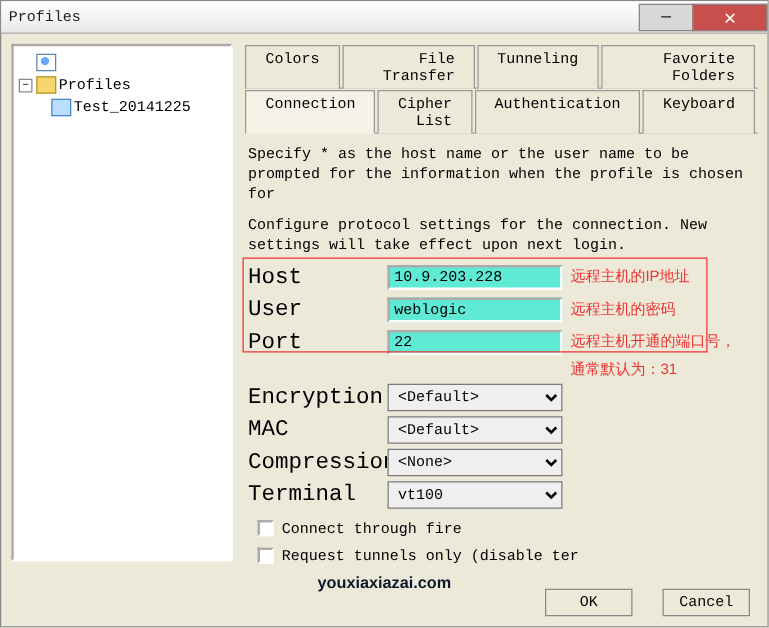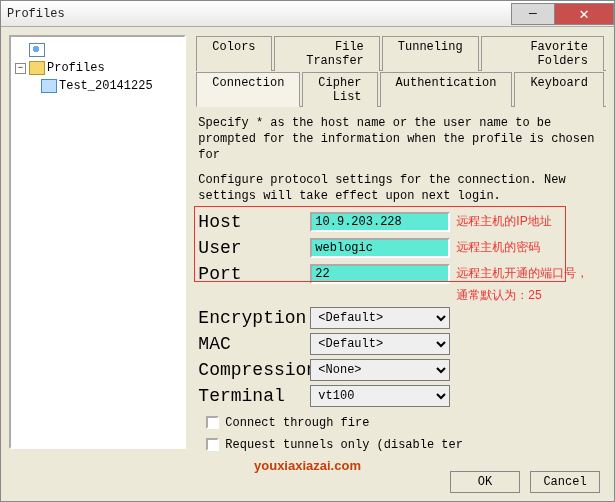--- a/index.html
+++ b/index.html
@@ -28,23 +28,23 @@
 .desc { font-size: 12px; line-height: 1.35; margin: 8px 2px 4px 2px; color: #000; font-family: "Courier New", monospace; }
 .form { position: relative; padding: 2px 2px; }
 .annot-box { position: absolute; left: -2px; top: -2px; width: 372px; height: 76px; border: 1px solid #e33; pointer-events: none; }
 .frow { display: flex; align-items: center; height: 24px; margin-bottom: 2px; }
 .flabel { width: 112px; font-family: "Courier New", monospace; font-size: 18px; }
 .finput { width: 140px; height: 20px; border: 2px inset #fff; background: #5eead4; padding: 1px 3px; font-size: 12px; font-family: inherit; }
 .fselect { width: 140px; height: 22px; border: 1px solid #7a7a7a; background: #efefef; font-size: 12px; font-family: inherit; padding-left: 3px; }
 .annot { color: #e33; font-size: 12px; margin-left: 6px; font-family: "SimSun", sans-serif; white-space: nowrap; }
 .chkrow { display: flex; align-items: center; margin: 8px 0 4px 8px; font-family: "Courier New", monospace; }
 .chkbox { width: 13px; height: 13px; border: 2px inset #fff; background: #fff; margin-right: 6px; }
-.footer { position: absolute; bottom: 8px; right: 14px; display: flex; gap: 10px; }
+.footer { position: absolute; bottom: 8px; right: 14px; display: flex; gap: 24px; }
 .btn { width: 70px; height: 22px; border: 1px solid #888; background: #ece9d8; font-size: 12px; cursor: pointer; font-family: inherit; }
-.watermark { position: absolute; bottom: 28px; left: 50%; transform: translateX(-50%); color: #c2410c; font-size: 13px; font-weight: bold; font-family: sans-serif; }
+.watermark { position: absolute; bottom: 28px; left: 50%; transform: translateX(-50%); color: #0f172a; font-size: 13px; font-weight: bold; font-family: sans-serif; }
 .wm2 { position: absolute; bottom: 2px; right: 8px; color: #bbb; font-size: 18px; font-style: italic; font-family: sans-serif; opacity: .5; pointer-events: none; }
 </style>
 </head>
 <body>
 
 <div class="window">
   <div class="titlebar">
     <span class="title">Profiles</span>
     <div class="winbtns">
       <div class="winbtn min">—</div>
@@ -99,21 +99,21 @@
           <span class="annot">远程主机的密码</span>
         </div>
         <div class="frow">
           <span class="flabel">Port</span>
           <input class="finput" value="22" style="">
           <span class="annot">远程主机开通的端口号，</span>
         </div>
         <div class="frow" style="height:16px">
           <span class="flabel"></span>
             <span style="width:140px"></span>
-          <span class="annot">通常默认为：25</span>
+          <span class="annot">通常默认为：31</span>
         </div>
         <div class="frow">
           <span class="flabel">Encryption</span>
           <select class="fselect"><option>&lt;Default&gt;</option></select>
         </div>
         <div class="frow">
           <span class="flabel">MAC</span>
           <select class="fselect"><option>&lt;Default&gt;</option></select>
         </div>
         <div class="frow">

